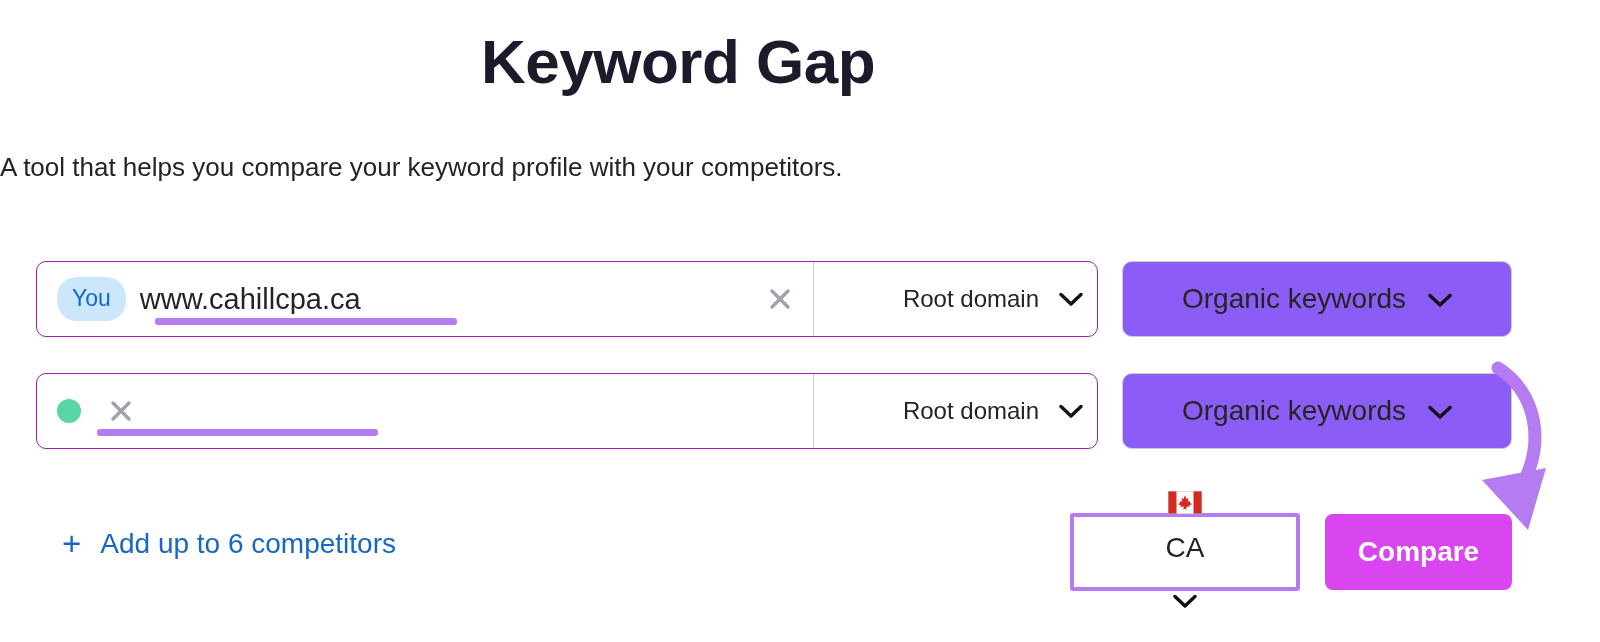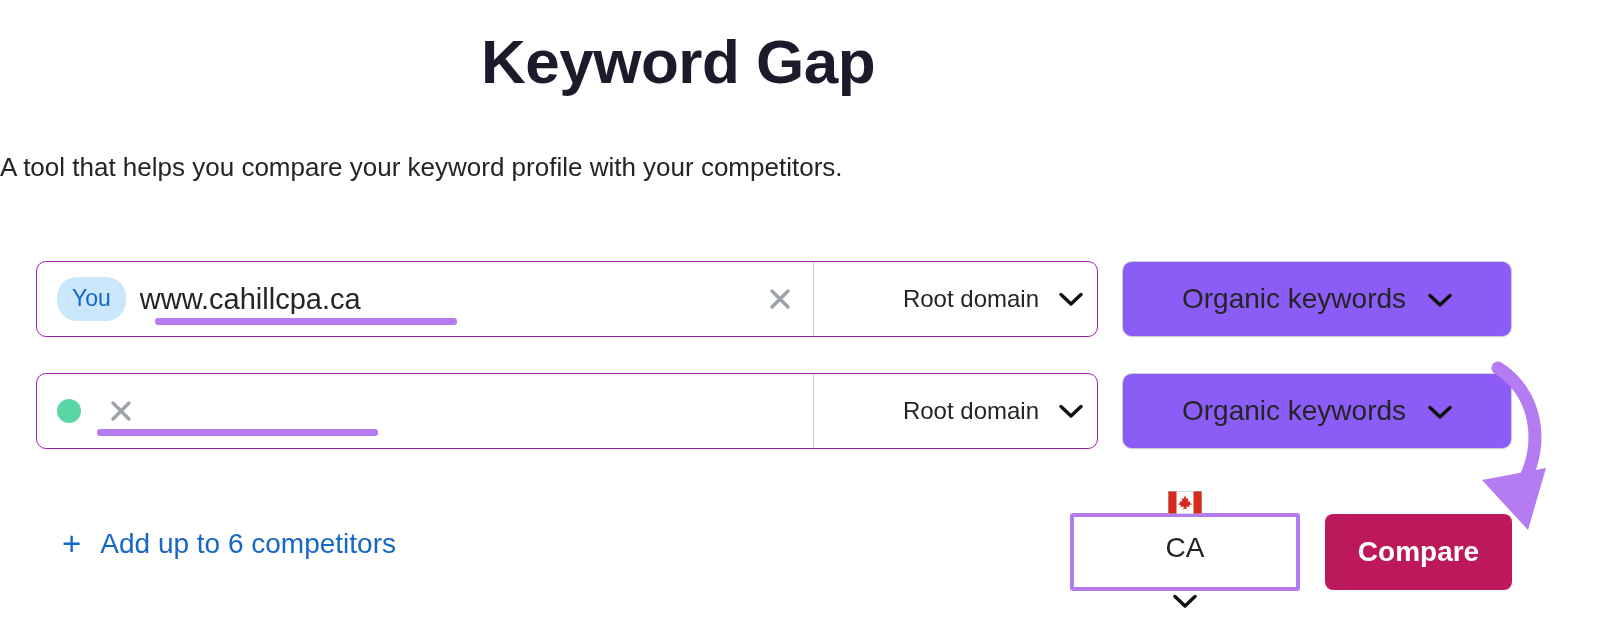--- a/index.html
+++ b/index.html
@@ -195,21 +195,21 @@
   }
   .flag {
     width: 34px; height: 23px;
     display: block;
     flex: none;
   }
   .compare-button {
     position: absolute;
     left: 1325px; top: 514px;
     width: 187px; height: 76px;
-    background: #be185d;
+    background: #d946ef;
     color: #ffffff;
     border: none;
     border-radius: 8px;
     font-family: "Liberation Sans", sans-serif;
     font-size: 28px;
     font-weight: 700;
     cursor: pointer;
     display: flex;
     align-items: center;
     justify-content: center;

